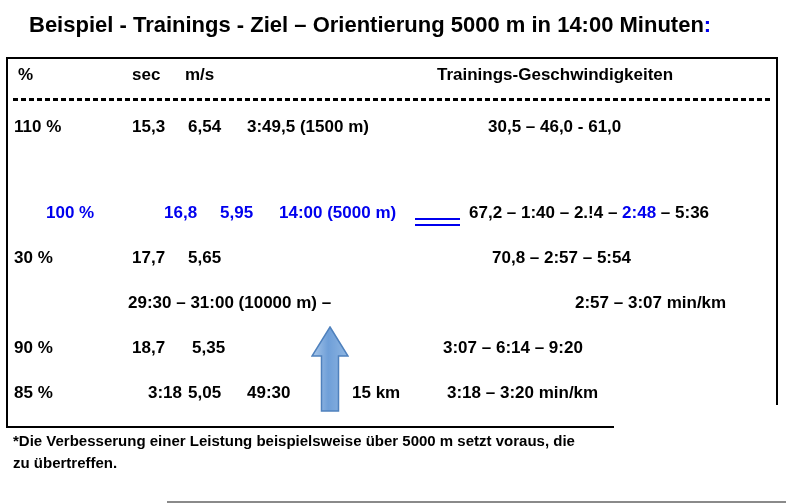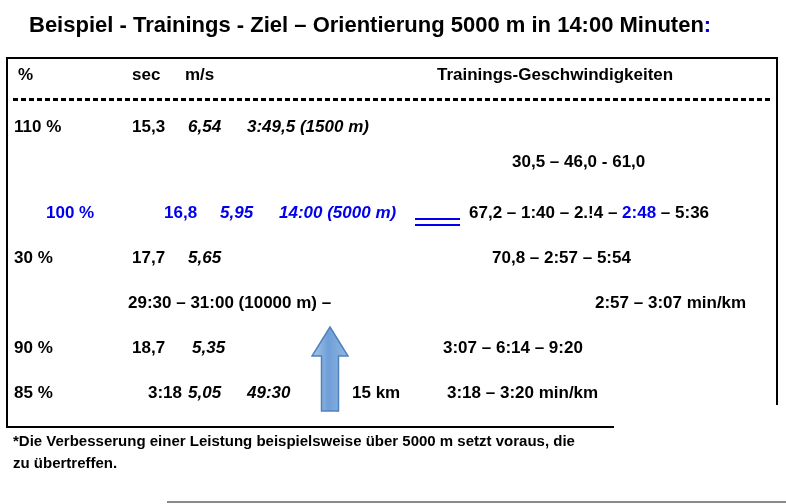--- a/index.html
+++ b/index.html
@@ -27,31 +27,31 @@
   .bottom-border{position:absolute;left:0;top:367px;width:606px;height:2px;background:#000;}
   .hrow{position:absolute;left:0;top:6px;width:768px;height:20px;font-size:17px;line-height:20px;}
   .dashes{
     position:absolute;left:5px;top:39px;width:760px;height:3px;
     background:repeating-linear-gradient(90deg,#000 0 5px,rgba(0,0,0,0) 5px 8px);
   }
   .row{position:absolute;left:0;width:768px;height:20px;font-size:17px;line-height:20px;}
   .cell{position:absolute;white-space:nowrap;}
   .c-pct{left:6px;}
   .c-sec{left:124px;}
-  .c-ms{left:180px;font-style:italic;}
-  .c-time{left:239px;font-style:italic;}
+  .c-ms{left:180px;}
+  .c-time{left:239px;}
   .h-pct{left:10px;}
   .h-sec{left:124px;}
   .h-ms{left:177px;}
   .h-speeds{left:429px;}
-  .r1{top:58px;}  .r1 .c-speeds{left:504px;margin-top:35px;}
+  .r1{top:58px;}  .r1 .c-speeds{left:480px;}
   .r2{top:99px;}  .r2 .c-speeds{left:485px;} .r2 .c-time{left:247px;}
   .r3{top:144px;margin-left:32px;} .r3 .c-speeds{left:429px;}
   .r4{top:189px;} .r4 .c-speeds{left:484px;}
-  .r5{top:234px;} .r5 .c-speeds{left:567px;margin-left:20px;} .r5 .c-span{left:120px;}
+  .r5{top:234px;} .r5 .c-speeds{left:567px;} .r5 .c-span{left:120px;}
   .r6{top:279px;} .r6 .c-speeds{left:435px;} .r6 .c-ms{left:184px;}
   .r7{top:324px;} .r7 .c-speeds{left:439px;} .r7 .c-sec{left:140px;}
   .r7 .c-dist{left:344px;}
   .r3 .c-pct,.r3 .c-sec,.r3 .c-ms,.r3 .c-time{color:#0000ee;}
   .dbl-underline{
     position:absolute;left:375px;top:15px;width:45px;height:4px;
     border-top:2px solid #0000ee;border-bottom:2px solid #0000ee;
   }
   .up-arrow{position:absolute;left:303px;top:267px;width:38px;height:86px;}
   .footnote{

